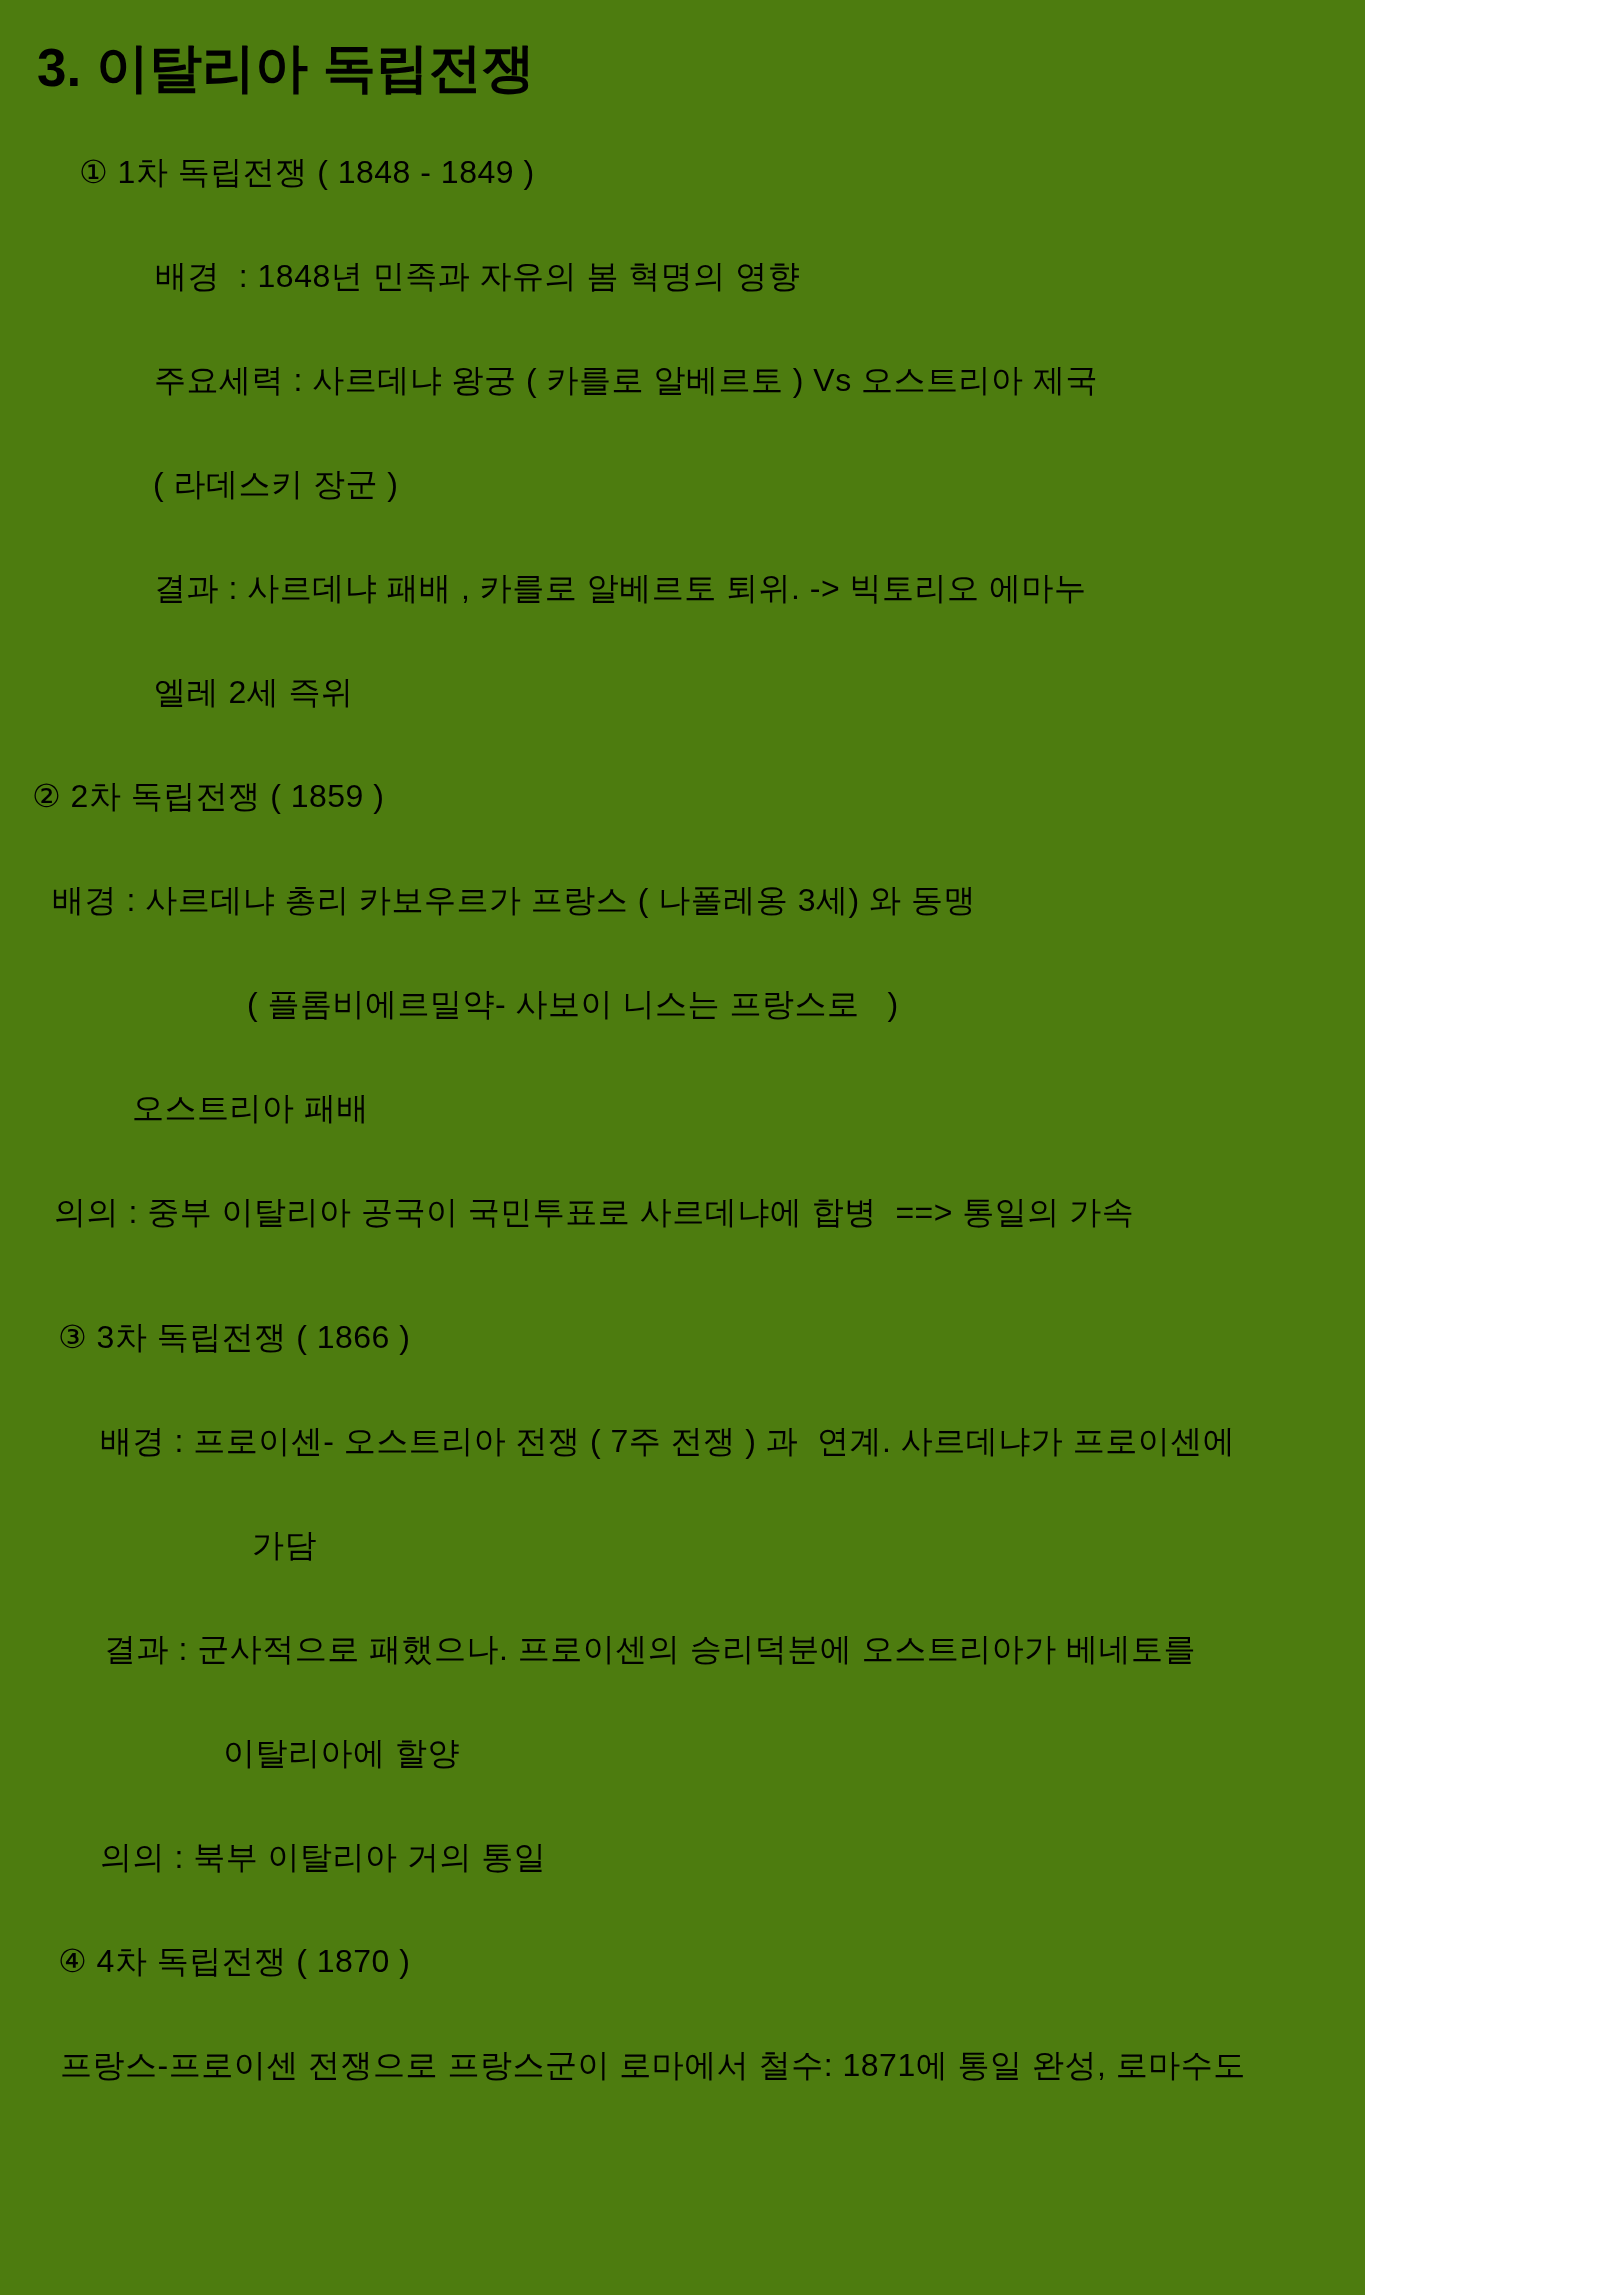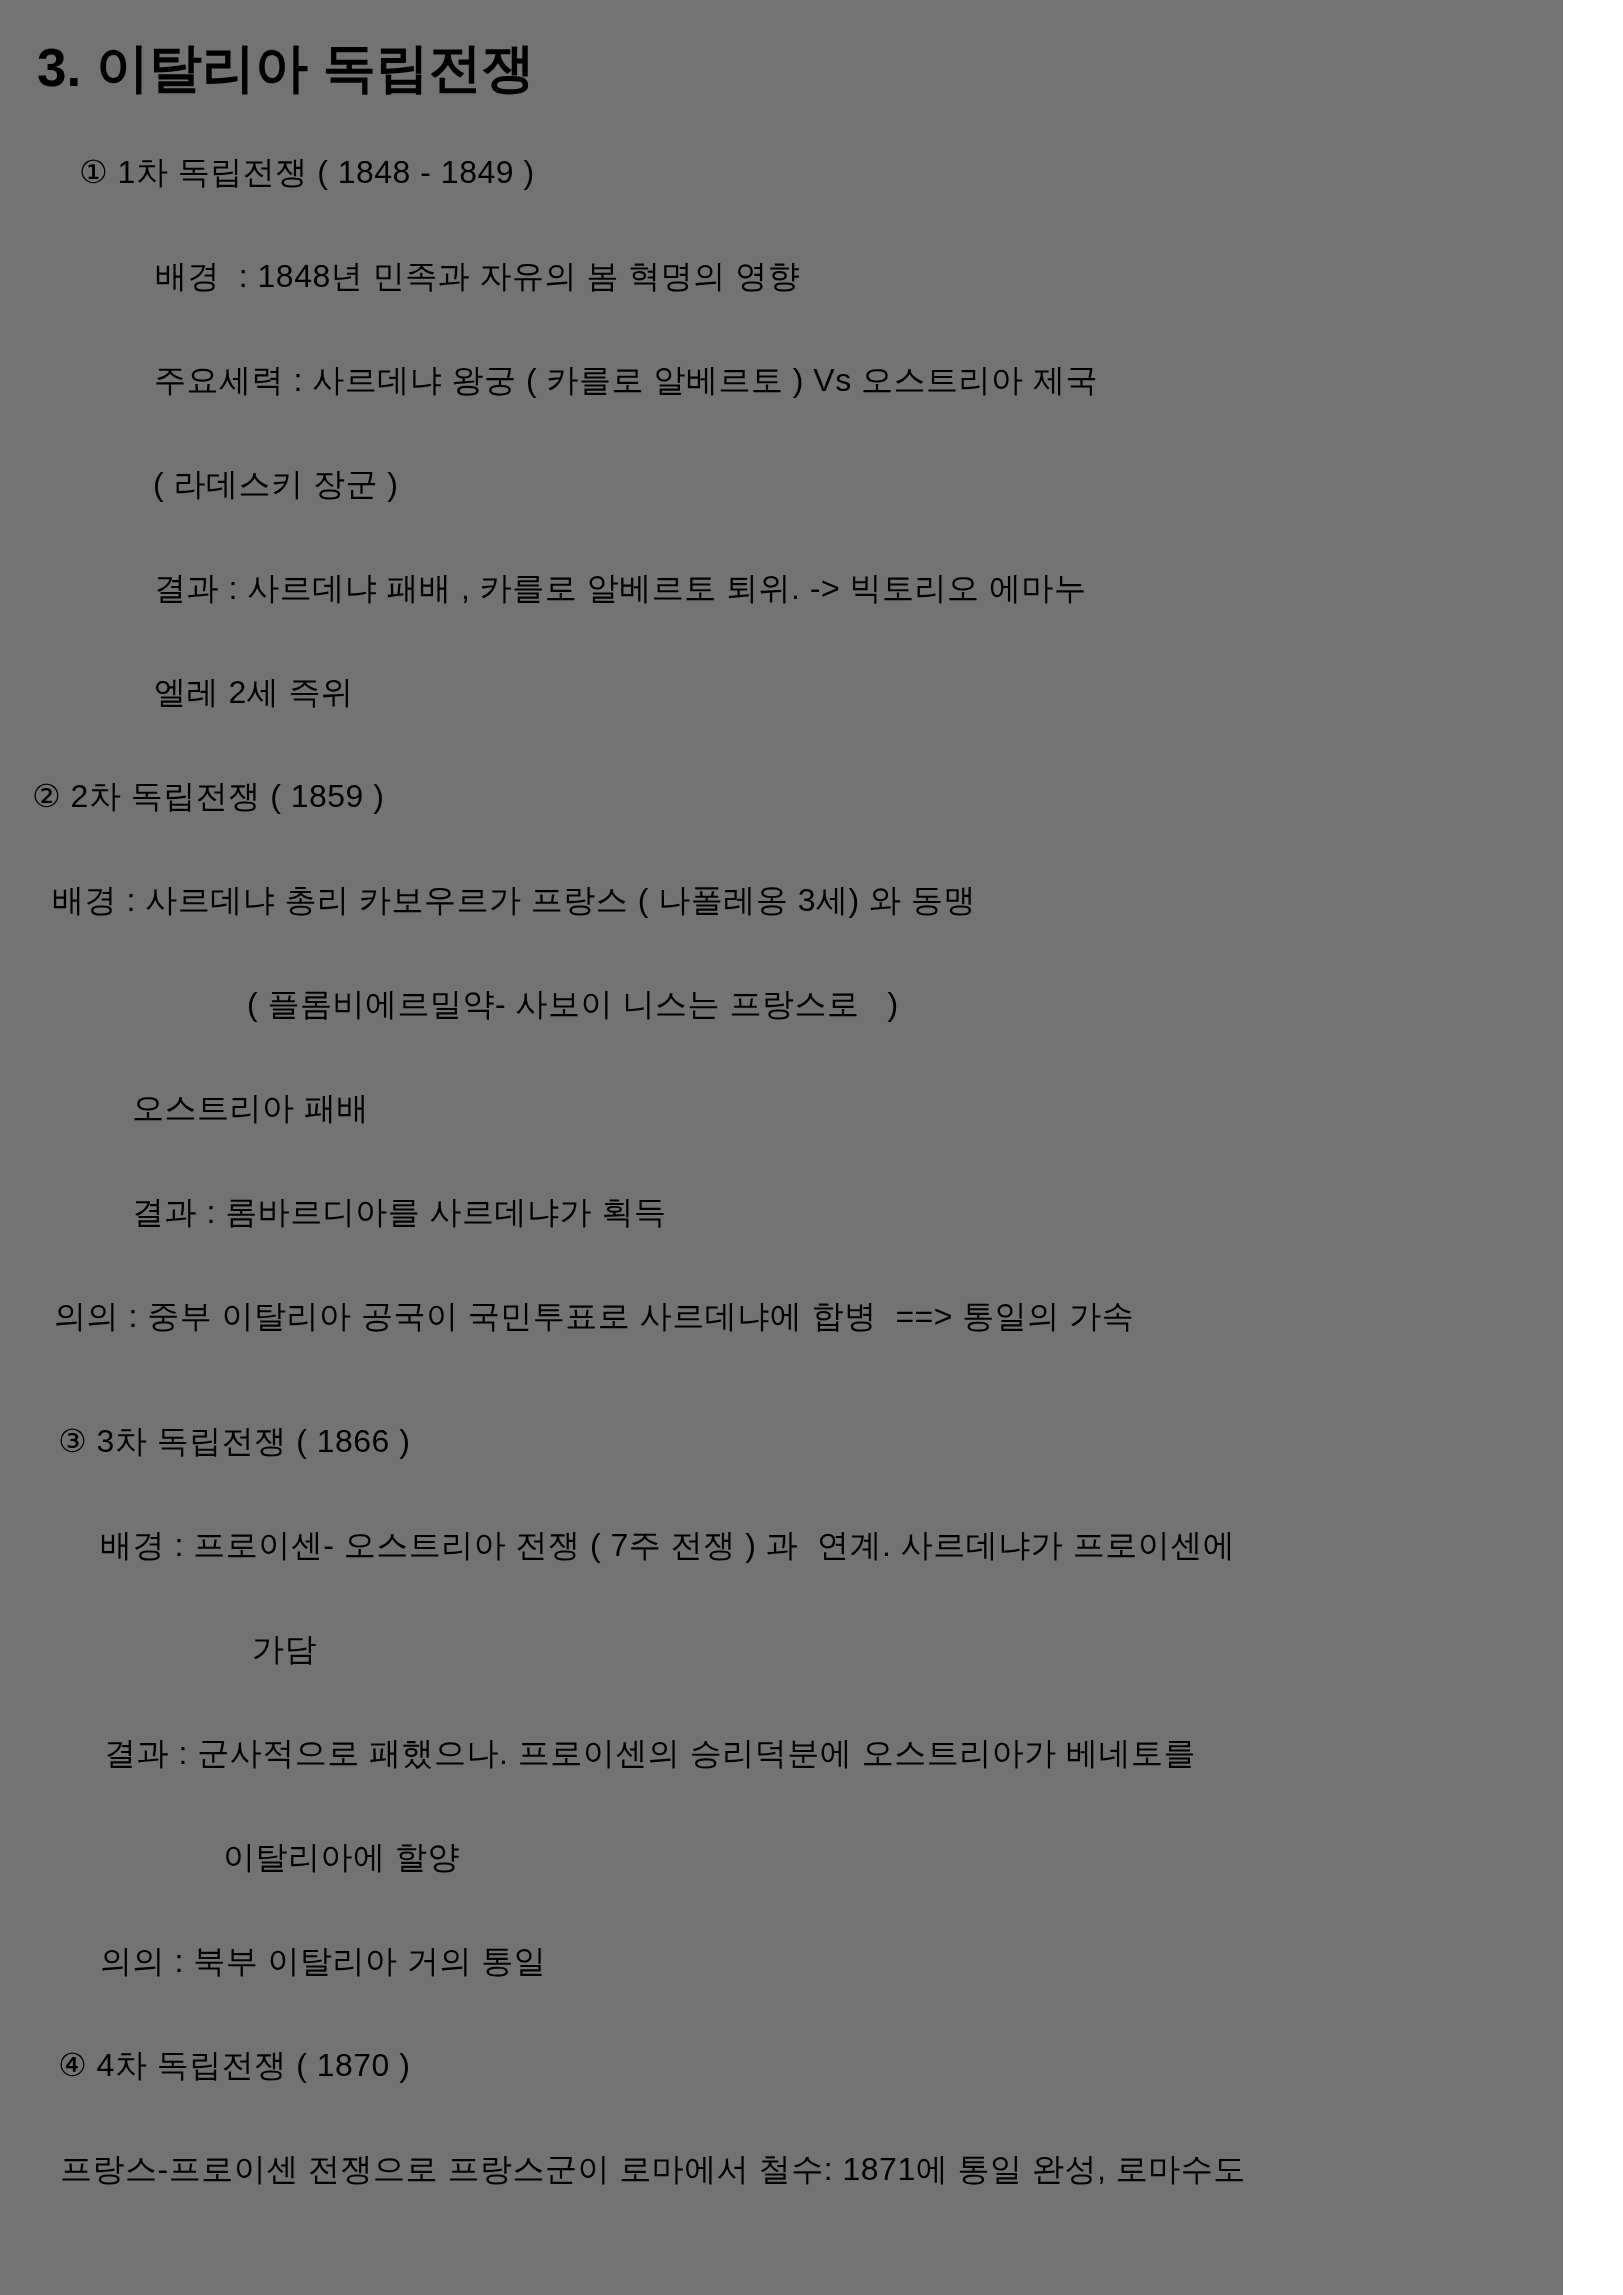--- a/index.html
+++ b/index.html
@@ -2,23 +2,23 @@
 <html style="font-size:8.4px"><head>
 <meta charset="utf-8">
 <style>
   html, body {
     margin: 0;
     padding: 0;
     background: #ffffff;
   }
   .page {
     position: relative;
-    width: 1563px;
+    width: 1365px;
     height: 2295px;
-    background: #737373;
+    background: #4d7c0f;
     color: #000000;
     font-family: "Liberation Sans", "DejaVu Sans", sans-serif;
     overflow: hidden;
     box-sizing: border-box;
     padding-top: 16px;
   }
   .line {
     height: 104px;
     line-height: 104px;
     font-size: 32px;
@@ -55,21 +55,20 @@
   <div class="line" style="margin-left:154px">엘레 2세 즉위</div>
 
   <div class="line" style="margin-left:32px">② 2차 독립전쟁 ( 1859 )</div>
 
   <div class="line" style="margin-left:52px">배경 : 사르데냐 총리 카보우르가 프랑스 ( 나폴레옹 3세) 와 동맹</div>
 
   <div class="line" style="margin-left:247px">( 플롬비에르밀약- 사보이 니스는 프랑스로   )</div>
 
   <div class="line" style="margin-left:132px">오스트리아 패배</div>
 
-  <div class="line" style="margin-left:132px">결과 : 롬바르디아를 사르데냐가 획득</div>
 
   <div class="line" style="margin-left:54px">의의 : 중부 이탈리아 공국이 국민투표로 사르데냐에 합병  ==&gt; 통일의 가속</div>
 
   <div class="line gap-before" style="margin-left:58px">③ 3차 독립전쟁 ( 1866 )</div>
 
   <div class="line" style="margin-left:100px">배경 : 프로이센- 오스트리아 전쟁 ( 7주 전쟁 ) 과  연계. 사르데냐가 프로이센에</div>
 
   <div class="line" style="margin-left:252px">가담</div>
 
   <div class="line" style="margin-left:104px">결과 : 군사적으로 패했으나. 프로이센의 승리덕분에 오스트리아가 베네토를</div>

